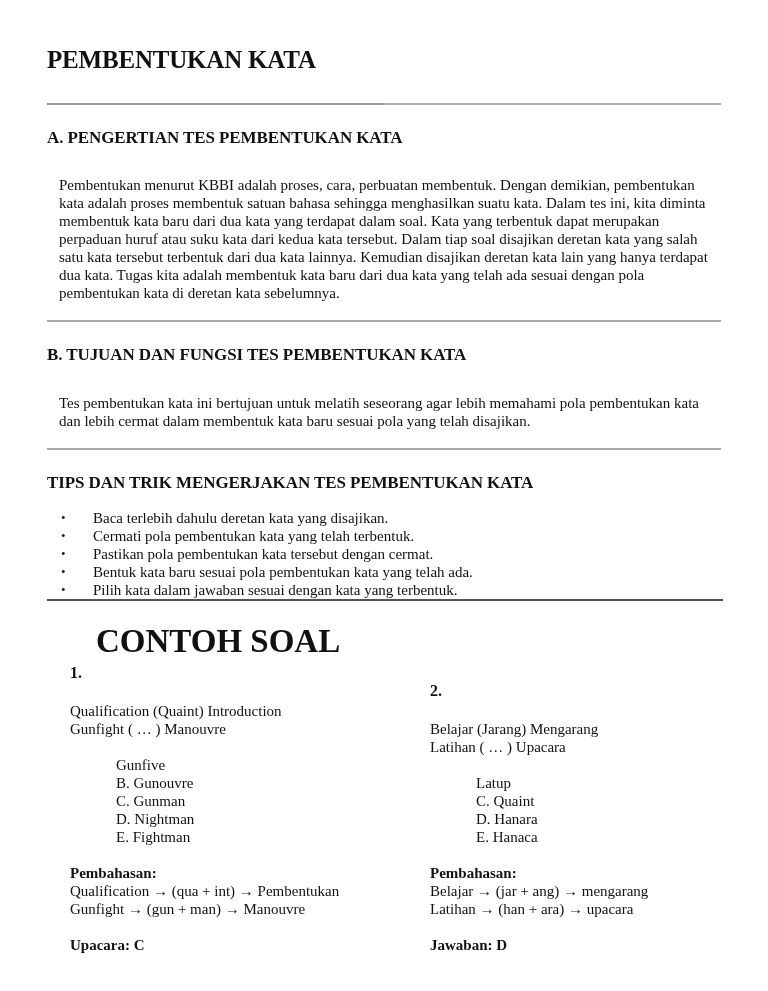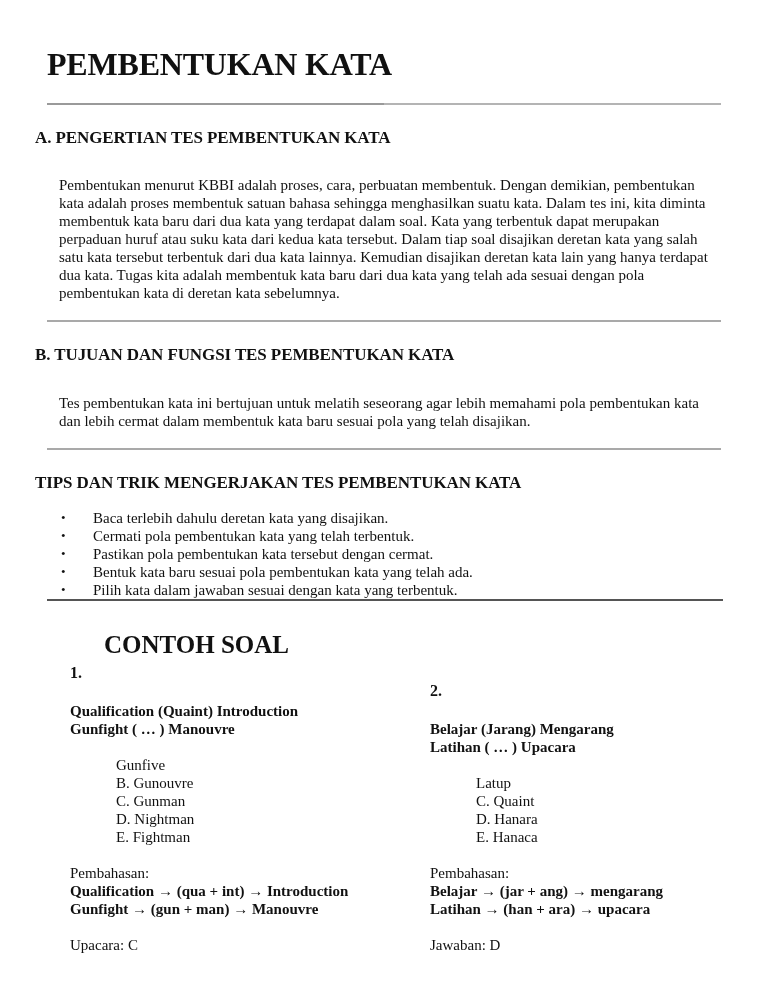--- a/index.html
+++ b/index.html
@@ -2,50 +2,50 @@
 <html><head>
   <meta charset="utf-8">
   <style>
     html, body { margin: 0; padding: 0; background: #ffffff; }
     body {
       width: 768px; height: 991px; position: relative; overflow: hidden;
       font-family: "Liberation Serif", "DejaVu Serif", serif; color: #111111;
     }
     .abs { position: absolute; }
     .title {
-      left: 47px; top: 46px; font-size: 32px; font-weight: bold; margin: 0;
+      left: 47px; top: 46px; font-size: 25px; font-weight: bold; margin: 0;
       letter-spacing: -0.2px;
     }
     .hr {
       position: absolute; left: 47px; width: 674px; height: 2px; background: #a9a9a9;
     }
     .hr.first { top: 103px; background: linear-gradient(to right, #9a9a9a 0, #9a9a9a 50%, #b4b4b4 50%, #b4b4b4 100%); }
     .h2 {
-      left: 35px; font-size: 17px; font-weight: bold; margin: 0; letter-spacing: -0.1px;
+      left: 47px; font-size: 17px; font-weight: bold; margin: 0; letter-spacing: -0.1px;
     }
     .para {
       left: 47px; width: 680px; font-size: 15px; line-height: 18px; margin: 12px;
     }
     .tips-list {
       left: 47px; top: 509px; width: 676px; margin: 0; padding: 0; list-style: none;
       border-bottom: 2px solid #555555;
     }
     .tips-list li {
       font-size: 15px; line-height: 18px; position: relative; padding-left: 46px;
     }
     .tips-list li .bullet {
       position: absolute; left: 14px; top: 0; font-size: 13px;
     }
     .h-contoh {
-      left: 92px; top: 619px; font-size: 25px; font-weight: bold; margin: 12px;
+      left: 92px; top: 619px; font-size: 33px; font-weight: bold; margin: 4px;
     }
     .qnum { font-size: 16px; font-weight: bold; }
-    .qline { font-size: 15px; line-height: 18px; font-weight: bold; }
+    .qline { font-size: 15px; line-height: 18px; }
     .opt { font-size: 15px; line-height: 18px; padding-left: 46px; }
-    .bold { font-weight: normal; }
+    .bold { font-weight: bold; }
     .col1 { left: 70px; }
     .col2 { left: 430px; }
   </style>
 </head>
 <body>
 
 <h1 class="abs title">PEMBENTUKAN KATA</h1>
 <div class="hr first"></div>
 
 <h2 class="abs h2" style="top:128px">A. PENGERTIAN TES PEMBENTUKAN KATA</h2>
@@ -84,21 +84,21 @@
   <div class="qline">Qualification (Quaint) Introduction</div>
   <div class="qline">Gunfight ( … ) Manouvre</div>
   <div style="height:18px"></div>
   <div class="opt">Gunfive</div>
   <div class="opt">B. Gunouvre</div>
   <div class="opt">C. Gunman</div>
   <div class="opt">D. Nightman</div>
   <div class="opt">E. Fightman</div>
   <div style="height:18px"></div>
   <div class="qline bold">Pembahasan:</div>
-  <div class="qline">Qualification → (qua + int) → Introduction</div>
+  <div class="qline">Qualification → (qua + int) → Pembentukan</div>
   <div class="qline">Gunfight → (gun + man) → Manouvre</div>
   <div style="height:18px"></div>
   <div class="qline bold">Upacara: C</div>
 </div>
 
 <div class="abs col2" style="top:682px">
   <div class="qnum">2.</div>
   <div style="height:20px"></div>
   <div class="qline">Belajar (Jarang) Mengarang</div>
   <div class="qline">Latihan ( … ) Upacara</div>

